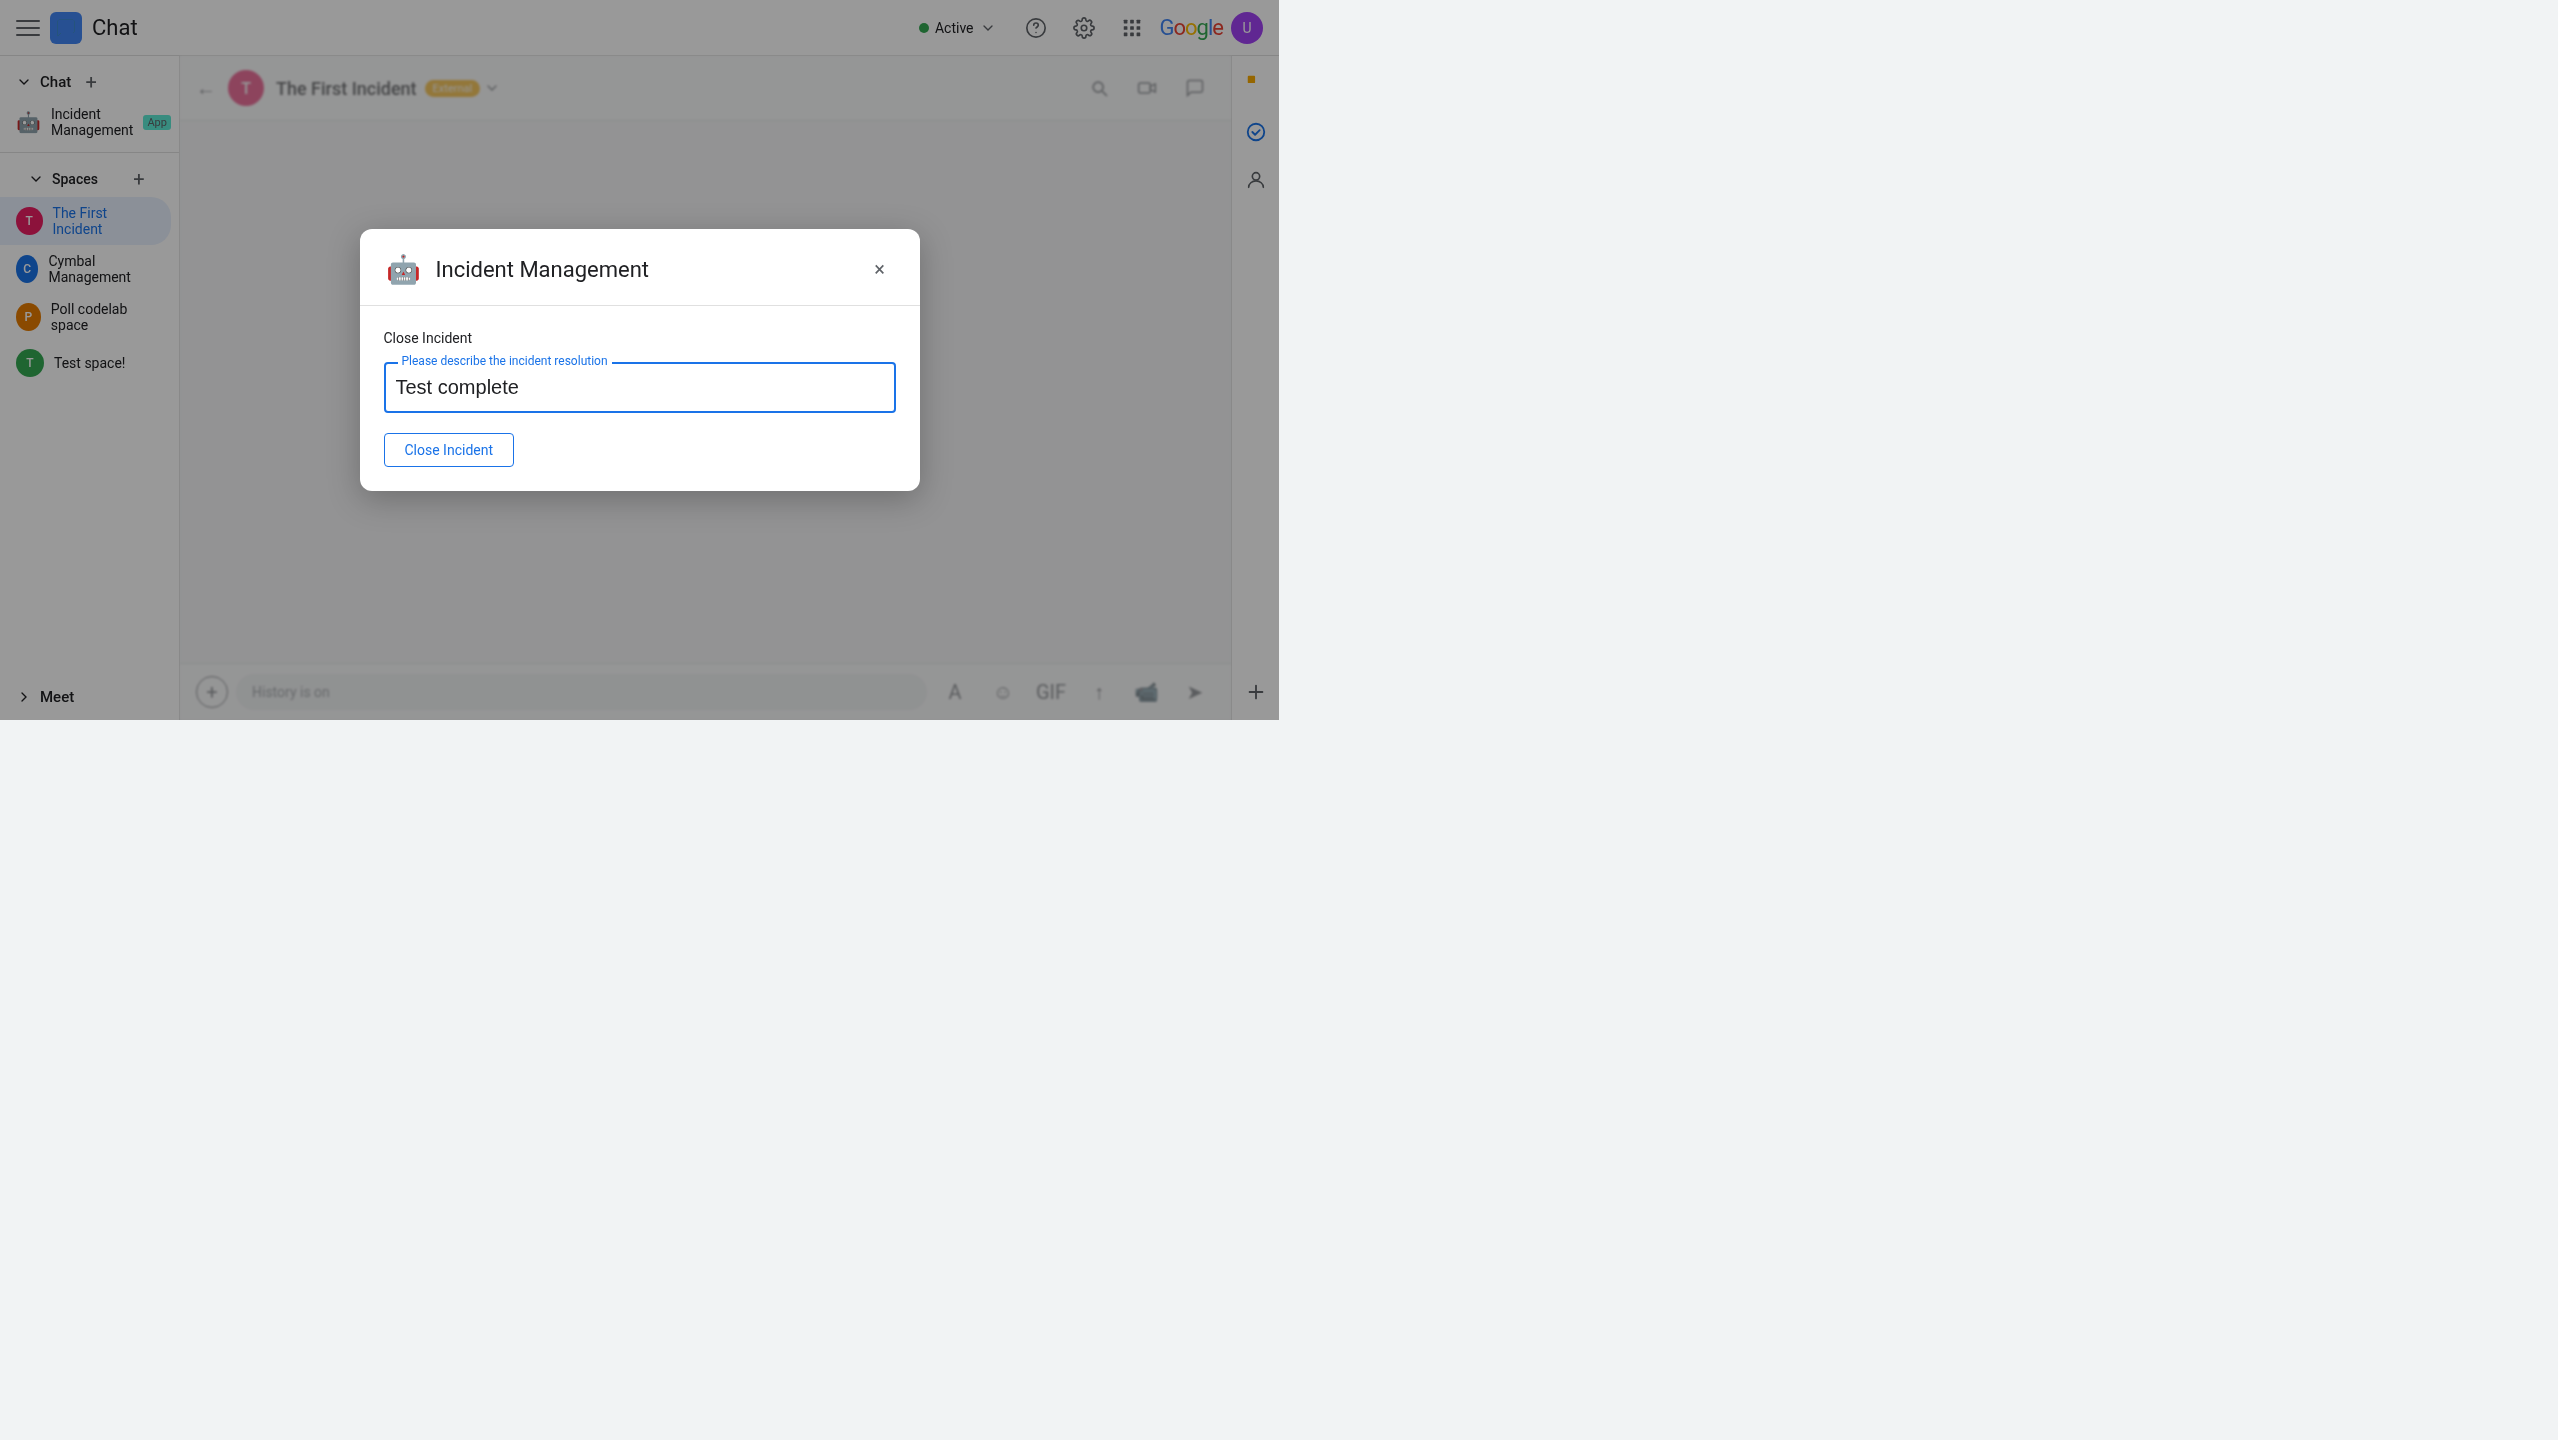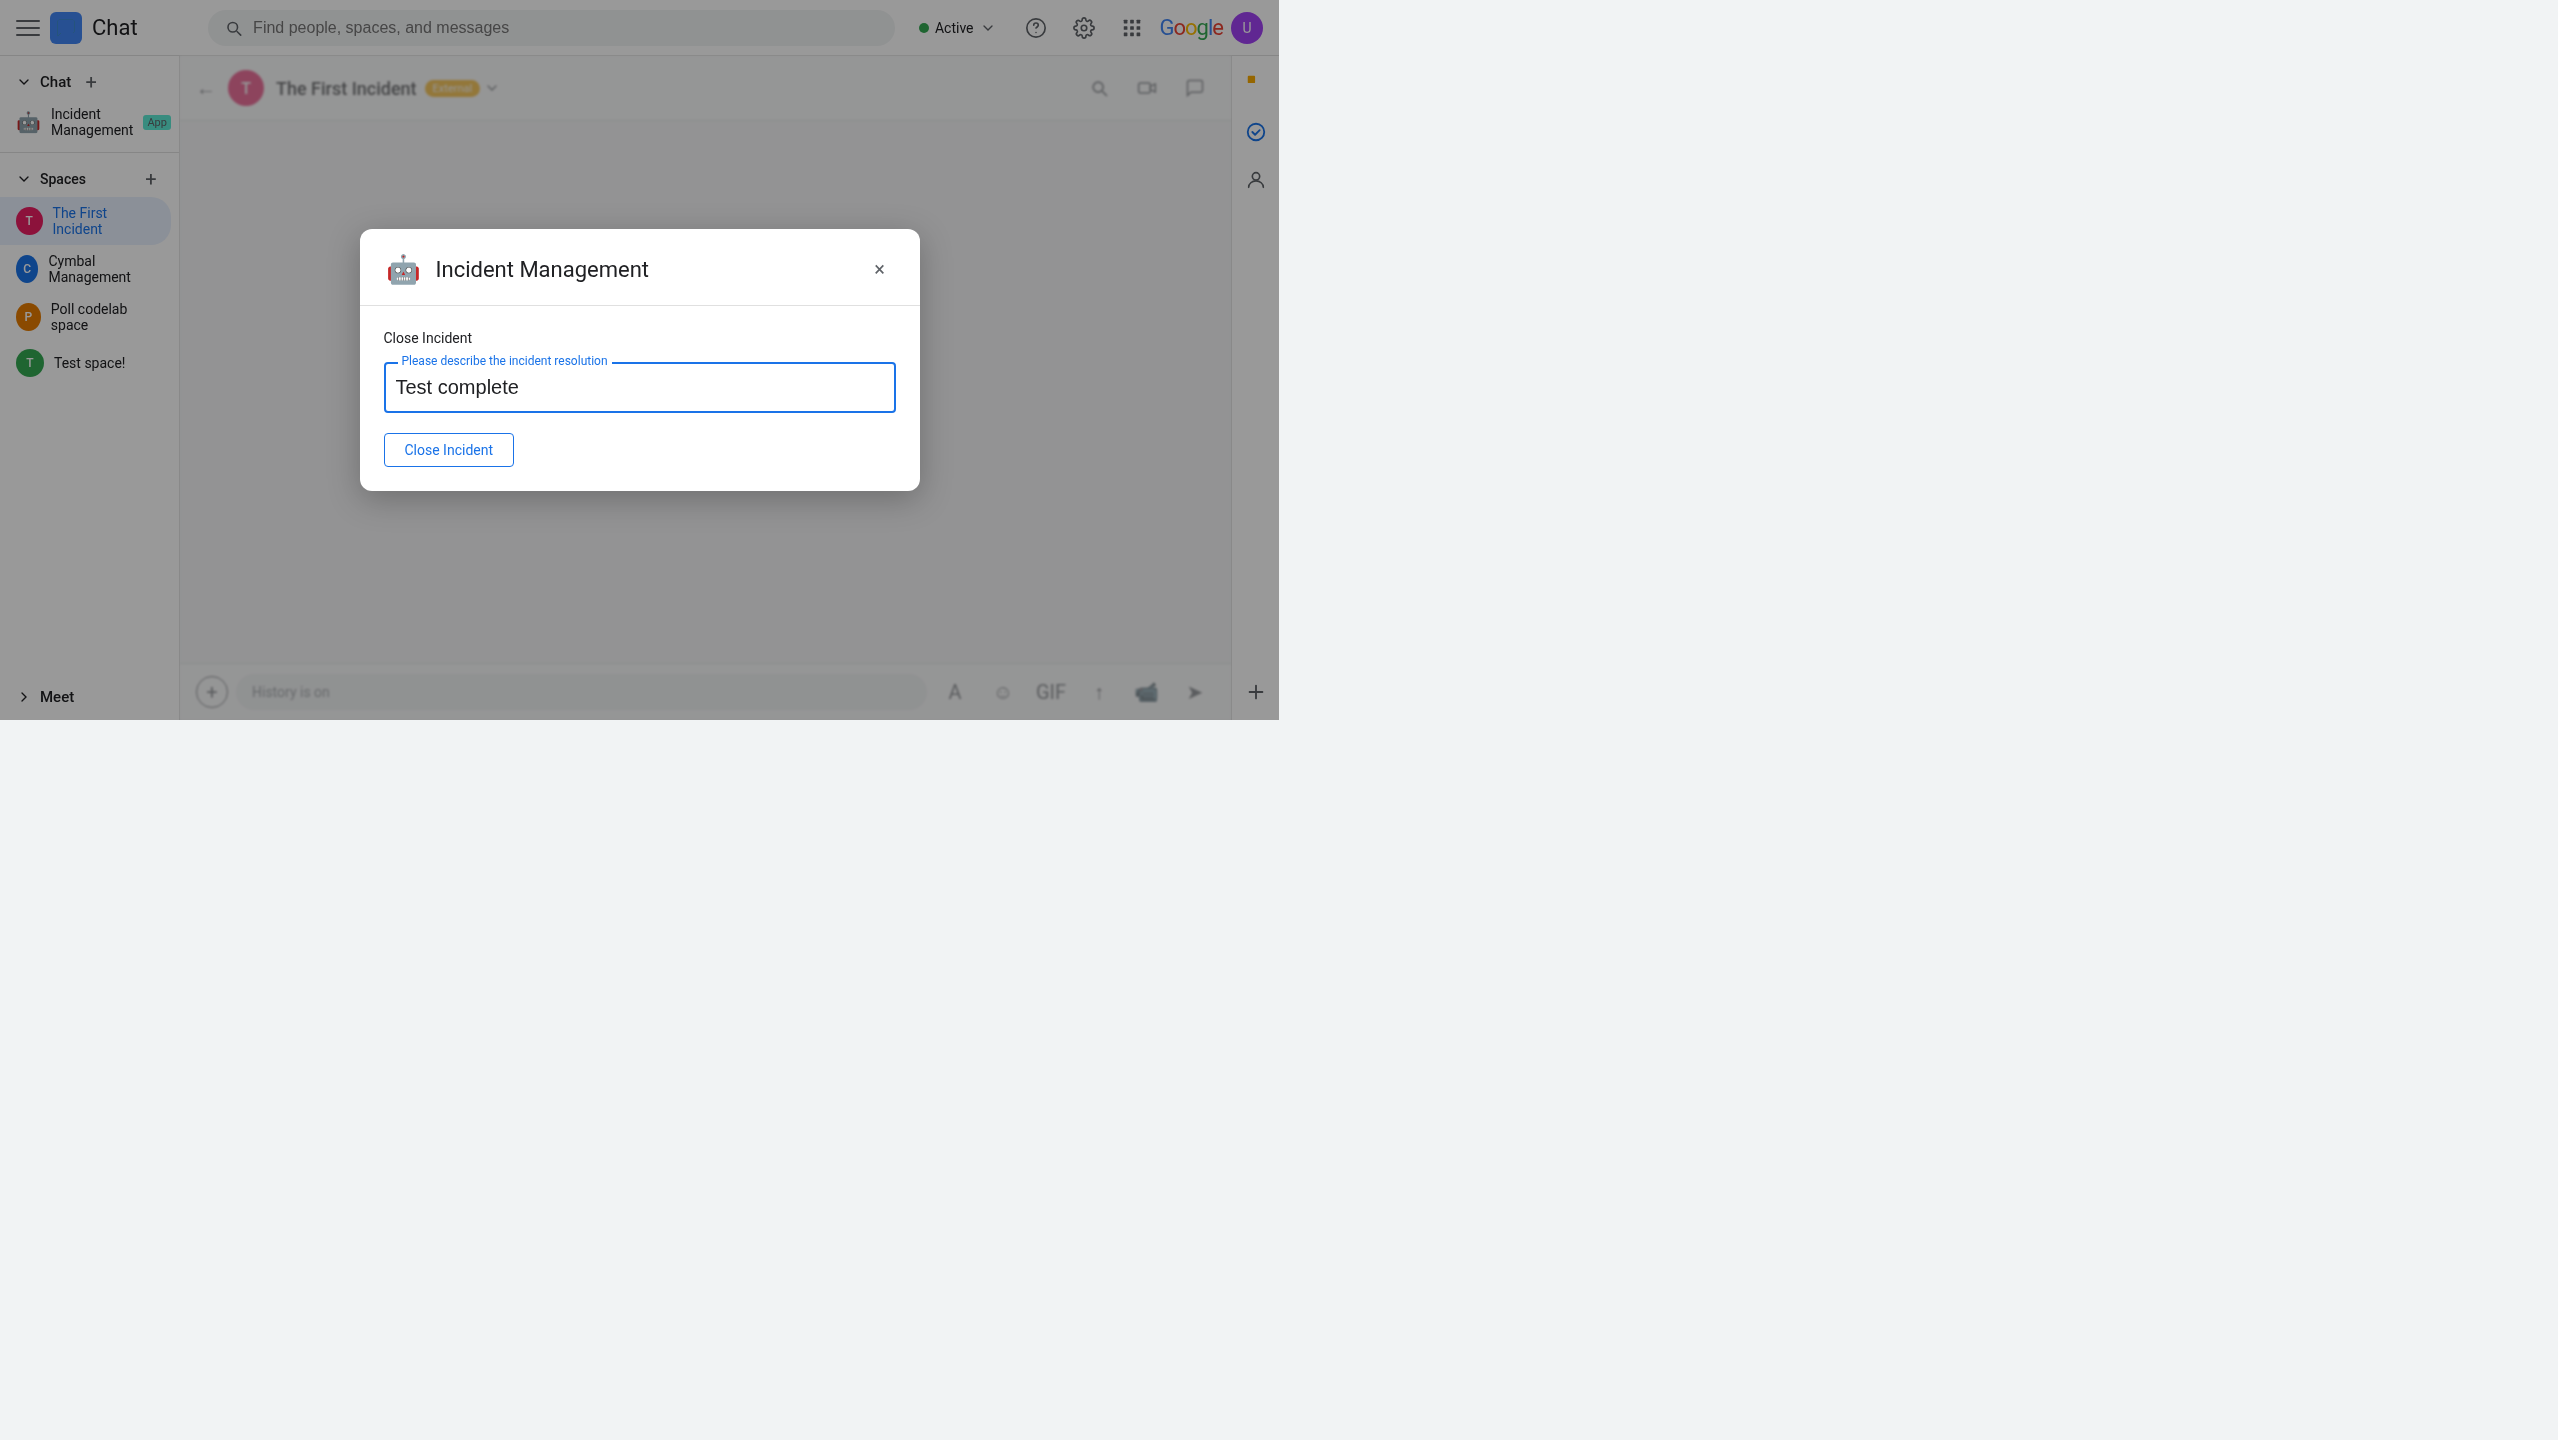--- a/index.html
+++ b/index.html
@@ -147,21 +147,21 @@
       border-right: 1px solid #e0e0e0;
       display: flex;
       flex-direction: column;
       padding: 8px 0;
       overflow-y: auto;
     }
     .sidebar-section-header {
       display: flex;
       align-items: center;
       justify-content: space-between;
-      padding: 6px 16px;
+      padding: 6px 28px;
       cursor: pointer;
     }
     .sidebar-section-title {
       font-size: 14px;
       color: #202124;
       font-weight: 500;
     }
     .sidebar-item {
       display: flex;
       align-items: center;
@@ -474,26 +474,20 @@
             <stop offset="0%" stop-color="#4285f4"></stop>
             <stop offset="50%" stop-color="#34a853"></stop>
             <stop offset="100%" stop-color="#fbbc04"></stop>
           </linearGradient>
         </defs>
       </svg>
     </div>
     <span class="app-title">Chat</span>
   </div>
 
-  <div class="search-bar">
-    <svg width="20" height="20" viewBox="0 0 24 24" fill="none">
-      <path d="M21 21l-4.35-4.35M17 11A6 6 0 1 1 5 11a6 6 0 0 1 12 0z" stroke="#5f6368" stroke-width="2" stroke-linecap="round"></path>
-    </svg>
-    <input type="text" readonly="" placeholder="Find people, spaces, and messages" style="">
-  </div>
 
   <div class="top-bar-right">
     <div class="status-badge">
       <div class="status-dot"></div>
       <span>Active</span>
       <svg width="16" height="16" viewBox="0 0 24 24" fill="none">
         <path d="M6 9l6 6 6-6" stroke="#5f6368" stroke-width="2" stroke-linecap="round"></path>
       </svg>
     </div>
     <div class="icon-btn">

